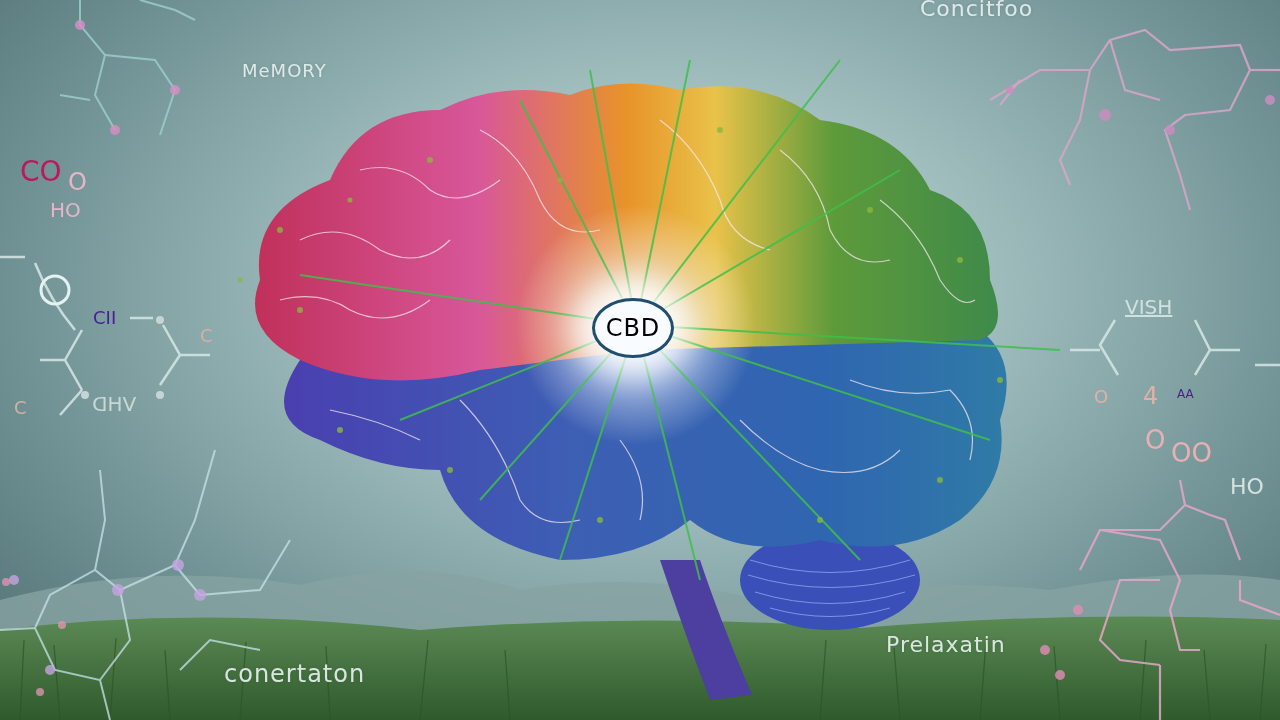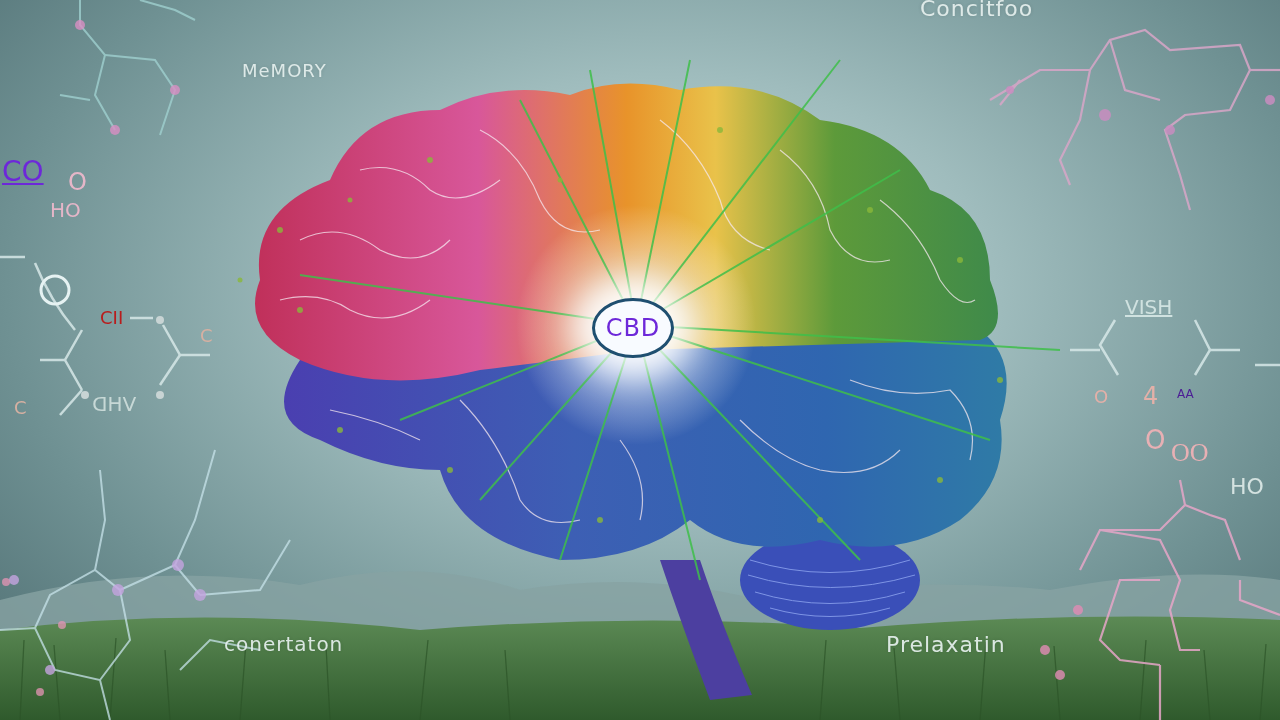--- a/index.html
+++ b/index.html
@@ -4,21 +4,21 @@
 <style>
   html, body { margin:0; padding:0; }
   body { width:1280px; height:720px; overflow:hidden; position:relative;
          background: radial-gradient(ellipse at 52% 40%, #c7dcdc 0%, #9fbcbd 35%, #6f9193 70%, #4c6b6f 100%);
          font-family: "DejaVu Sans", sans-serif; }
   .scene { position:absolute; inset:0; }
   .label { position:absolute; color:#e6f0ee; letter-spacing:1px; opacity:.92; text-shadow:0 0 4px rgba(0,0,0,.15); }
   .chem { position:absolute; font-family:"DejaVu Sans", sans-serif; }
   .cbd-badge { position:absolute; left:592px; top:298px; width:76px; height:54px; border-radius:50%;
                background:#f8fbff; border:3px solid #1f4f70; box-shadow:0 0 30px 18px rgba(255,255,255,.85);
-               display:flex; align-items:center; justify-content:center; color:#6d28d9; font-size:24px; font-weight:500; }
+               display:flex; align-items:center; justify-content:center; color:#000000; font-size:24px; font-weight:500; }
   .cbd-badge span { letter-spacing:1px; }
 </style>
 </head>
 <body>
 
 <div class="scene">
 
   <svg width="1280" height="720" style="position:absolute;left:0;top:0">
     <defs>
       <linearGradient id="grassG" x1="0" y1="0" x2="0" y2="1">
@@ -220,37 +220,37 @@
       <path d="M1160 665 L1160 720"></path>
         <path d="M1240 580 L1240 600 L1280 615"></path>
     </g>
     <g fill="#e28cb5" opacity=".8">
         <circle cx="1078" cy="610" r="5"></circle>
         <circle cx="1045" cy="650" r="5"></circle>
         <circle cx="1060" cy="675" r="5"></circle>
       </g>
   </svg>
 
-  <div class="chem" style="left:2px;top:155px;font-size:28px;color:#6d28d9;text-decoration:underline;">CO</div>
+  <div class="chem" style="left:20px;top:155px;font-size:28px;color:#be185d;">CO</div>
   <div class="chem" style="left:68px;top:168px;font-size:24px;color:#e5b6c8;">O</div>
   <div class="chem" style="left:50px;top:198px;font-size:20px;color:#e5b6c8;">HO</div>
-  <div class="chem" style="left:100px;top:307px;font-size:18px;color:#b91c1c;">CII</div>
+  <div class="chem" style="left:93px;top:307px;font-size:18px;color:#4c1d95;">CII</div>
   <div class="chem" style="left:200px;top:325px;font-size:18px;color:#d6b0a2;">C</div>
   <div class="chem" style="left:14px;top:397px;font-size:18px;color:#d6b0a2;">C</div>
   <div class="chem" style="left:92px;top:392px;font-size:20px;color:#c7d8d6;transform:scaleX(-1);">VHD</div>
 
   <div class="chem" style="left:1125px;top:295px;font-size:20px;color:#d0e2e0;text-decoration:underline;">VISH</div>
   <div class="chem" style="left:1094px;top:386px;font-size:18px;color:#e3b0a8;">O</div>
   <div class="chem" style="left:1143px;top:382px;font-size:24px;color:#e3b0a8;">4</div>
   <div class="chem" style="left:1177px;top:387px;font-size:12px;color:#4c1d95;">AA</div>
   <div class="chem" style="left:1145px;top:425px;font-size:26px;color:#e8b0b4;">O</div>
-  <div class="chem" style="left:1171px;top:438px;font-size:26px;color:#e8b0b4;font-family:Liberation Serif, serif;">OO</div>
+  <div class="chem" style="left:1171px;top:438px;font-size:26px;color:#e8b0b4;">OO</div>
   <div class="chem" style="left:1230px;top:474px;font-size:22px;color:#d4e2e0;">HO</div>
 
   <div class="label" style="left:242px;top:60px;font-size:18px;">MeMORY</div>
   <div class="label" style="left:920px;top:-4px;font-size:22px;">Concitfoo</div>
-  <div class="label" style="left:224px;top:632px;font-size:20px;">conertaton</div>
+  <div class="label" style="left:224px;top:660px;font-size:24px;">conertaton</div>
   <div class="label" style="left:886px;top:632px;font-size:22px;">Prelaxatin</div>
 
   <div class="cbd-badge">
     <span>CBD</span>
   </div>
 </div>
 
 </body></html>

